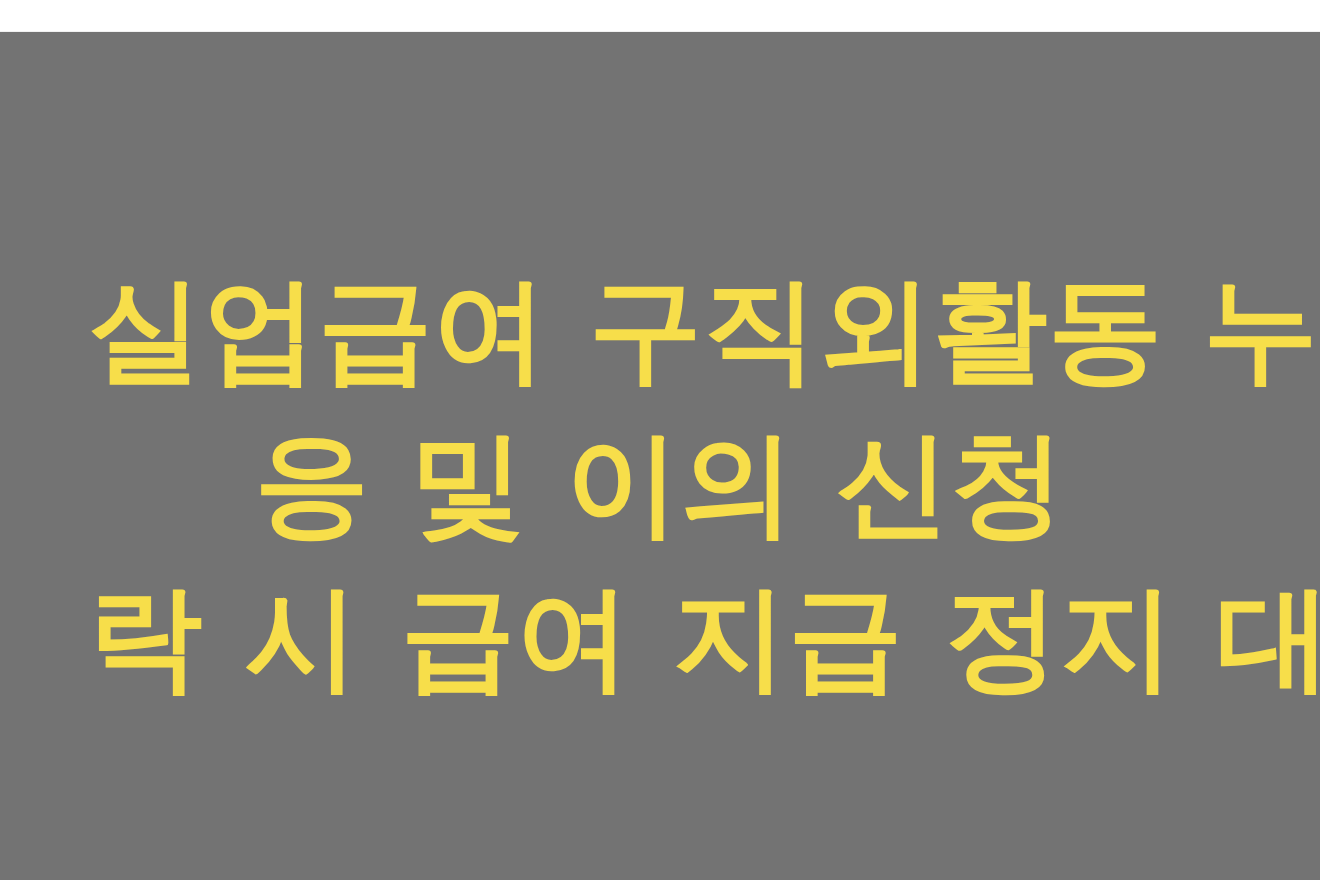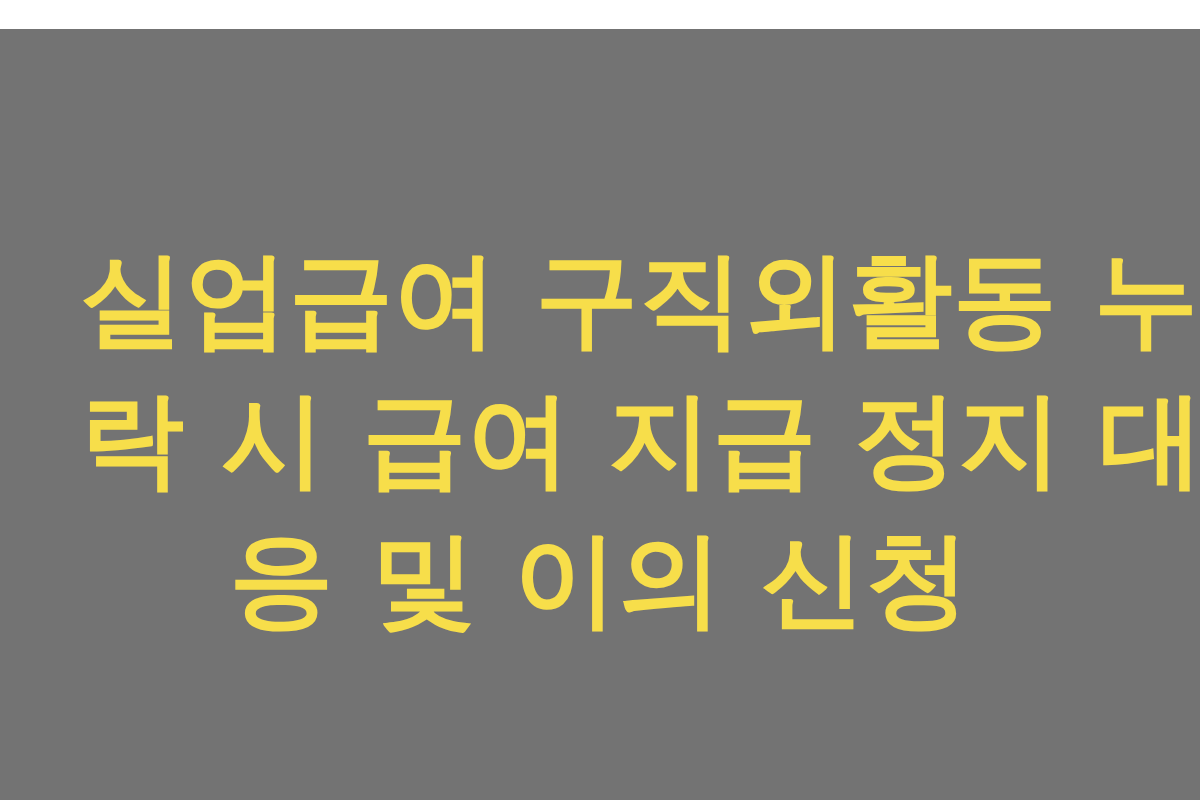--- a/index.html
+++ b/index.html
@@ -54,17 +54,17 @@
     letter-spacing: 1px;
   }
 </style>
 </head>
 <body>
 
 <div class="banner" style="background: #737373; margin-top: 29px;">
 
   <div class="title-block">
     <span class="title-line" style="color: rgb(247, 222, 74);">실업급여 구직외활동 누</span>
+    <span class="title-line" style="color: rgb(247, 222, 74);">응 및 이의 신청</span>
     <span class="title-line" style="color: rgb(247, 222, 74);">락 시 급여 지급 정지 대</span>
-    <span class="title-line" style="color: rgb(247, 222, 74);">응 및 이의 신청</span>
   </div>
 
 </div>
 
 </body></html>

